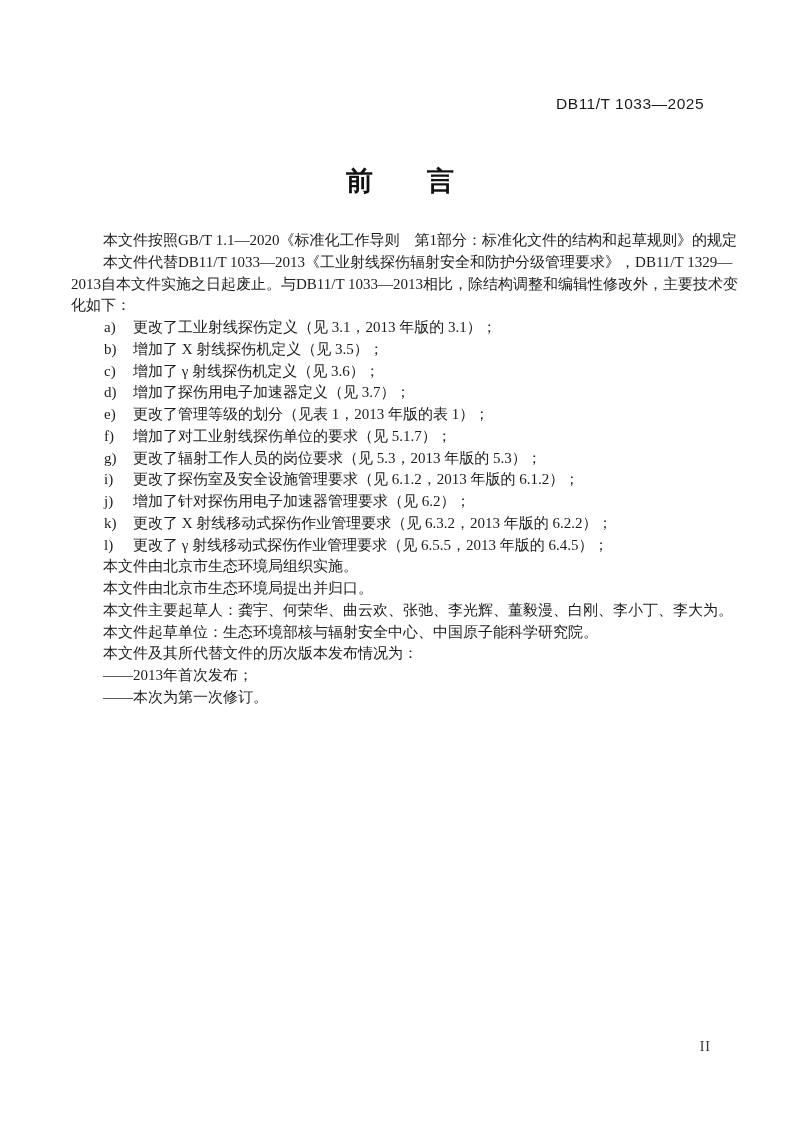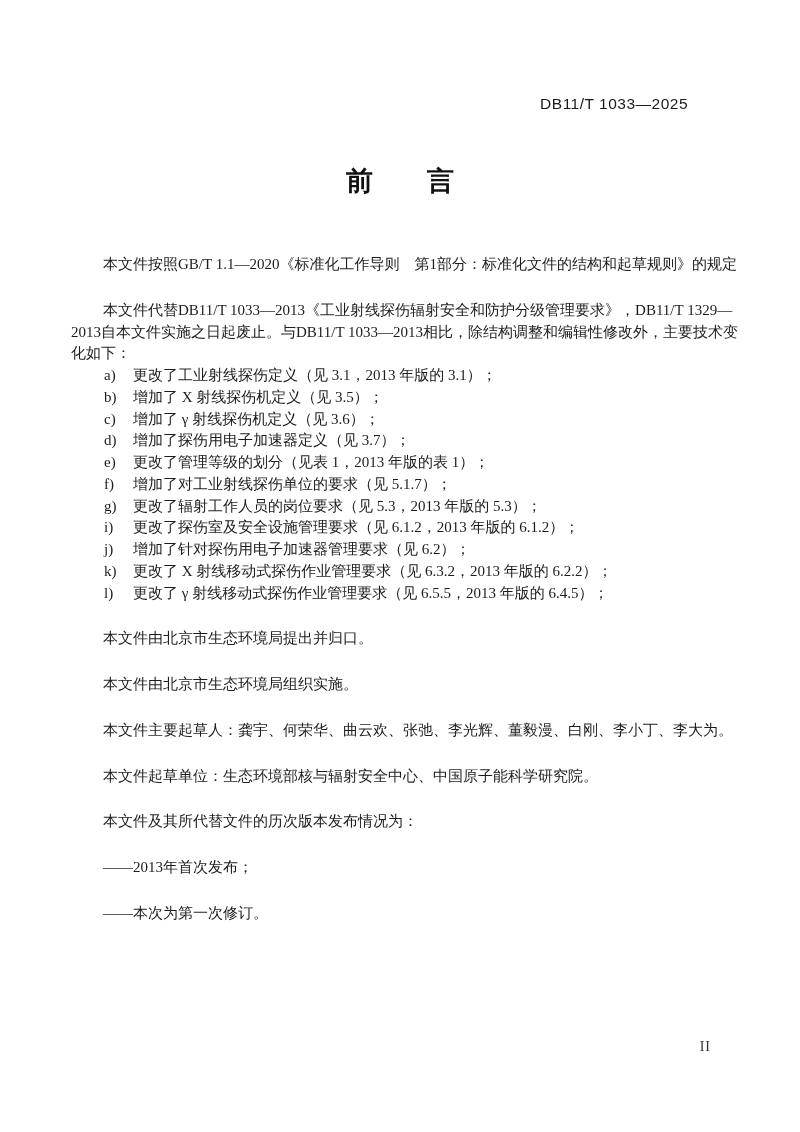--- a/index.html
+++ b/index.html
@@ -12,21 +12,21 @@
     width: 800px;
     height: 1132px;
     background: #ffffff;
     overflow: hidden;
     color: #1c1c1c;
     font-family: "Liberation Serif", "DejaVu Serif", serif;
   }
   .header-code {
     position: absolute;
     top: 95px;
-    right: 112px;
+    right: 96px;
     font-family: "Liberation Sans", "DejaVu Sans", sans-serif;
     font-size: 15.5px;
     font-weight: 500;
     letter-spacing: 0.5px;
     color: #1a1a1a;
   }
   .doc-title {
     position: absolute;
     top: 163px;
     left: 0;
@@ -41,21 +41,21 @@
   .foreword {
     position: absolute;
     left: 71px;
     top: 230px;
     width: 632px;
     font-size: 15px;
     line-height: 21.75px;
     white-space: nowrap;
   }
   .line { height: 21.75px; }
-  .line.indent { padding-left: 32px; margin-top: 24px; }
+  .line.indent { padding-left: 32px; }
   .line.flush  { padding-left: 0; }
   .line.list   { padding-left: 33px; }
   .line .letter {
     display: inline-block;
     width: 29px;
   }
   .page-number {
     position: absolute;
     top: 1039px;
     right: 89px;
@@ -82,22 +82,22 @@
       <div class="line list"><span class="letter">b)</span><span>增加了 X 射线探伤机定义（见 3.5）；</span></div>
       <div class="line list"><span class="letter">c)</span><span>增加了 γ 射线探伤机定义（见 3.6）；</span></div>
       <div class="line list"><span class="letter">d)</span><span>增加了探伤用电子加速器定义（见 3.7）；</span></div>
       <div class="line list"><span class="letter">e)</span><span>更改了管理等级的划分（见表 1，2013 年版的表 1）；</span></div>
       <div class="line list"><span class="letter">f)</span><span>增加了对工业射线探伤单位的要求（见 5.1.7）；</span></div>
       <div class="line list"><span class="letter">g)</span><span>更改了辐射工作人员的岗位要求（见 5.3，2013 年版的 5.3）；</span></div>
       <div class="line list"><span class="letter">i)</span><span>更改了探伤室及安全设施管理要求（见 6.1.2，2013 年版的 6.1.2）；</span></div>
       <div class="line list"><span class="letter">j)</span><span>增加了针对探伤用电子加速器管理要求（见 6.2）；</span></div>
       <div class="line list"><span class="letter">k)</span><span>更改了 X 射线移动式探伤作业管理要求（见 6.3.2，2013 年版的 6.2.2）；</span></div>
       <div class="line list"><span class="letter">l)</span><span>更改了 γ 射线移动式探伤作业管理要求（见 6.5.5，2013 年版的 6.4.5）；</span></div>
+      <div class="line indent">本文件由北京市生态环境局组织实施。</div>
       <div class="line indent">本文件由北京市生态环境局提出并归口。</div>
-      <div class="line indent">本文件由北京市生态环境局组织实施。</div>
       <div class="line indent">本文件主要起草人：龚宇、何荣华、曲云欢、张弛、李光辉、董毅漫、白刚、李小丁、李大为。</div>
       <div class="line indent">本文件起草单位：生态环境部核与辐射安全中心、中国原子能科学研究院。</div>
       <div class="line indent">本文件及其所代替文件的历次版本发布情况为：</div>
       <div class="line indent">——2013年首次发布；</div>
       <div class="line indent">——本次为第一次修订。</div>
     </div>
 
   <div class="page-number">II</div>
 
 </div>

